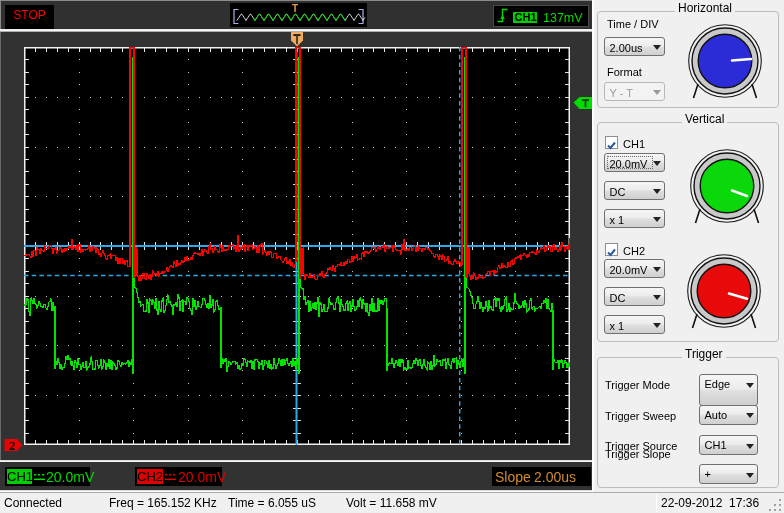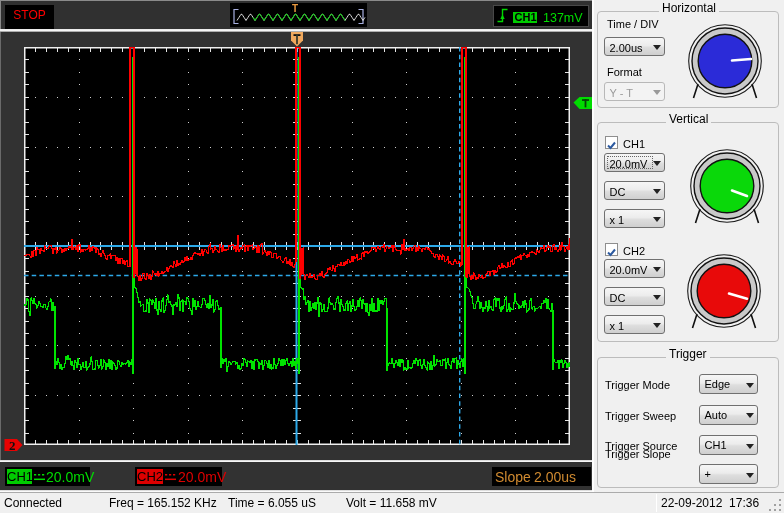--- a/index.html
+++ b/index.html
@@ -6,21 +6,21 @@
 .abs { position:absolute; }
 .combo { position:absolute; border:1px solid #707070; border-radius:3px;
   background:linear-gradient(#f6f6f6,#ececec 45%,#dedede 55%,#cfcfcf);
   font-size:11px; color:#000; }
 .combo .tx { position:absolute; left:4.5px; top:3.5px; white-space:nowrap; }
 .combo .ar { position:absolute; right:3.5px; top:7px; width:0; height:0;
   border-left:4.5px solid transparent; border-right:4.5px solid transparent; border-top:5px solid #222; }
 .combo.dis { border-color:#b8b8b8; background:#f3f3f3; color:#9a9a9a;padding-left:24px; }
 .combo.dis .ar { border-top-color:#9a9a9a; }
 .gbox { position:absolute; border:1px solid #bcbcbc; border-radius:4px; }
-.gcap { position:absolute; background:#f0f0f0; padding:0 3px; font-size:12px; color:#000; }
+.gcap { position:absolute; background:#f0f0f0; padding:0 3px; font-size:12px; color:#000;margin-left:16px; }
 .lbl { position:absolute; font-size:11px; color:#000; white-space:nowrap; }
 .cb { position:absolute; width:13px; height:13px; background:#fff; border:1px solid #8e8e8e; }
 </style></head>
 <body>
 
 <div class="abs" style="left:0;top:0;width:592px;height:29px;background:#303030;border-top:1px solid #8a8a8a;border-left:1px solid #8a8a8a;"></div>
 <div class="abs" style="left:5px;top:5px;width:49px;height:26px;background:#000;color:#f00;font-size:12px;text-align:center;line-height:20px;">STOP</div>
 <div class="abs" style="left:230px;top:3px;width:137px;height:24px;background:#000;">
 <svg width="137" height="24" viewBox="230 3 137 24" style="position:absolute;left:0;top:0;">
 <path d="M238.5 9.5h-4.5v14h4.5 M358.5 9.5h4.5v14h-4.5" stroke="#a8b0e0" stroke-width="1.2" fill="none"></path>
@@ -160,21 +160,21 @@
 <svg class="abs" style="left:676px;top:243px;" width="96" height="96" viewBox="0 0 96 96">
 <path d="M21 71 l-4.5 14 M75 71 l4.5 14" stroke="#111" stroke-width="1.6" fill="none"></path>
 <circle cx="48" cy="48" r="36.3" fill="none" stroke="#1a1a1a" stroke-width="1.1"></circle>
 <circle cx="48" cy="48" r="33" fill="#c9c9c9" stroke="#111" stroke-width="1.4"></circle>
 <circle cx="48" cy="48" r="26.8" fill="#e80a0a" stroke="#111" stroke-width="1.4"></circle>
 <line x1="53" y1="50.6" x2="71" y2="55.7" stroke="#fff" stroke-width="2.6" stroke-linecap="round"></line>
 </svg>
 <div class="gbox" style="left:597px;top:357px;width:182px;height:131px;"></div>
 <div class="gcap" style="left:666px;top:347px;">Trigger</div>
 <div class="lbl" style="left:605px;top:379px;">Trigger Mode</div>
-<div class="combo" style="left:699px;top:374px;width:59px;height:20px;">
+<div class="combo" style="left:699px;top:374px;width:59px;height:32px;">
     <span class="tx" style="top:3px;">Edge</span>
     <span class="ar" style="top:7.5px;"></span>
   </div>
 <div class="lbl" style="left:605px;top:409.5px;">Trigger Sweep</div>
 <div class="combo" style="left:699px;top:404.5px;width:59px;height:20px;">
     <span class="tx" style="top:3px;">Auto</span>
     <span class="ar" style="top:7.5px;"></span>
   </div>
 <div class="lbl" style="left:605px;top:440px;">Trigger Source</div>
 <div class="combo" style="left:699px;top:435px;width:59px;height:20px;">

